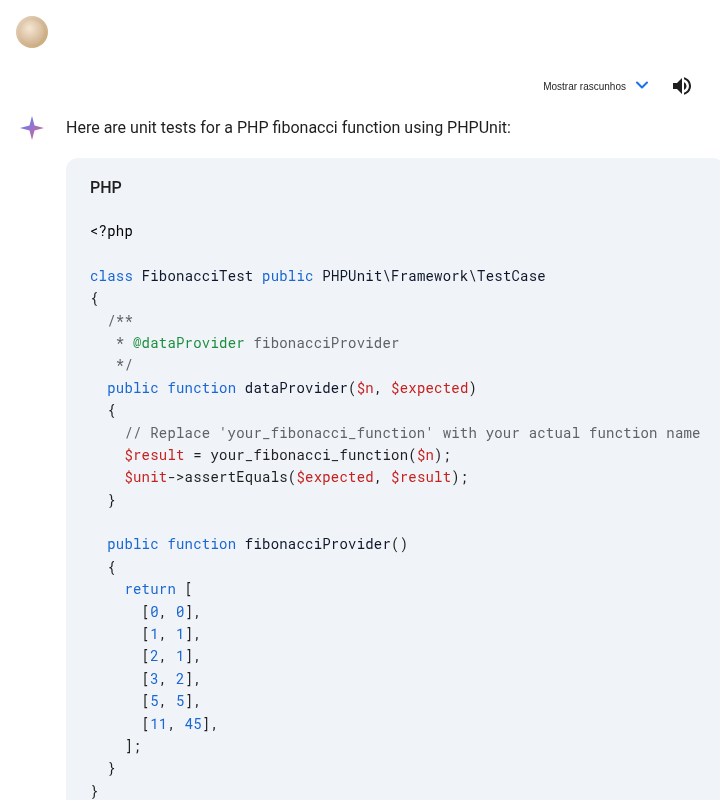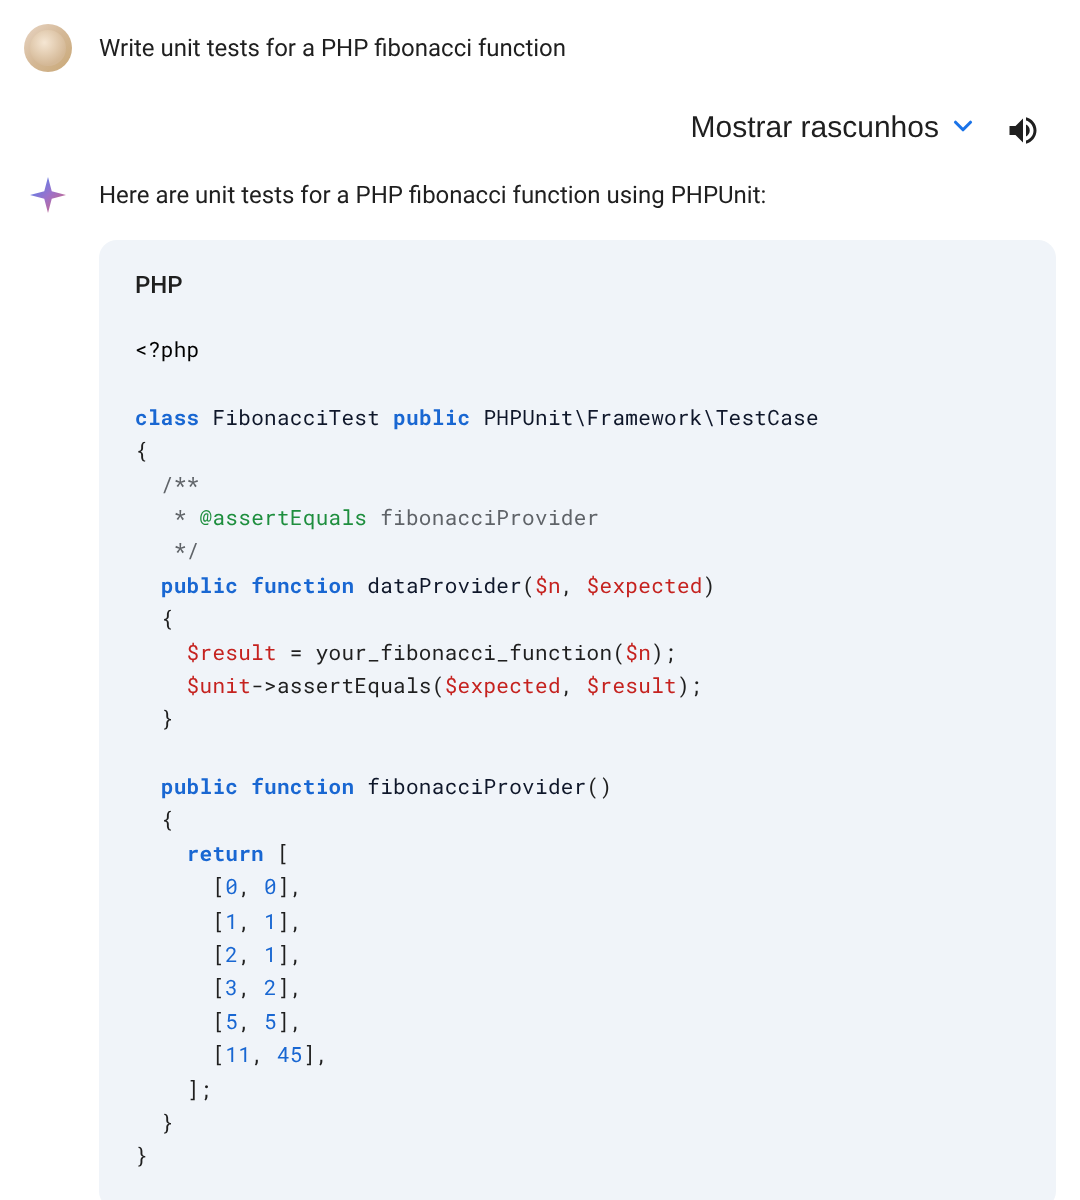--- a/index.html
+++ b/index.html
@@ -26,22 +26,22 @@
       width: 32px; height: 32px; flex-shrink: 0;
       display: flex; align-items: center; justify-content: center;
     }
     .avatar-ai svg { width: 28px; height: 28px; }
     .msg-content { flex: 1; padding-top: 4px; font-size: 16px; line-height: 1.5; }
     .actions-row {
       display: flex; justify-content: flex-end; align-items: center;
       gap: 18px; padding: 6px 10px 14px 0;
     }
     .drafts-btn {
-      display: flex; gap: 6px;
-      color: #1f1f1f; font-size: 20px; font-weight: 500;
+      display: flex; align-items: center; gap: 6px;
+      color: #1f1f1f; font-size: 10px; font-weight: 500;
       cursor: pointer; background: none; border: none;
     }
     .chevron { color: #1a73e8; }
     .speaker-btn { cursor: pointer; color: #1f1f1f; display:flex; align-items:center; background:none; border:none; }
     .code-block {
       background: #f0f4f9;
       border-radius: 12px;
       margin-top: 18px;
       overflow: hidden;
     }
@@ -51,35 +51,34 @@
     }
     .code-body {
       padding: 10px 24px 24px 24px;
       font-family: 'Roboto Mono', Consolas, Monaco, monospace;
       font-size: 14px;
       line-height: 1.6;
       white-space: pre;
       overflow-x: auto;
       letter-spacing: 0.2px;
     }
-    .tok-kw { color: #1967d2; font-weight: bold; }
+    .tok-kw { color: #1967d2; }
     .tok-fn { color: #0f172a; }
     .tok-var { color: #c5221f; }
     .tok-num { color: #1967d2; }
     .tok-ann { color: #1e8e3e; }
     .tok-comm { color: #5f6368; }
     .tok-tag { color: #000000; }
     .tok-plain { color: #1f1f1f; }
   </style>
 </head>
 <body>
 
 <div class="msg-row">
   <div class="avatar-user"></div>
-  <div class="msg-content">Write unit tests for a PHP fibonacci function</div>
 </div>
 
 <div class="actions-row">
   <button class="drafts-btn">
     <span>Mostrar rascunhos</span>
     <span class="chevron">
       <svg width="20" height="20" viewBox="0 0 24 24" fill="none" stroke="#1a73e8" stroke-width="2.5" stroke-linecap="round" stroke-linejoin="round">
           <polyline points="6 9 12 15 18 9"></polyline>
         </svg>
     </span>
@@ -107,24 +106,25 @@
   <div class="msg-content">
     <div>Here are unit tests for a PHP fibonacci function using PHPUnit:</div>
 
     <div class="code-block">
       <div class="code-header">PHP</div>
       <div class="code-body" id="code-body"><span class="tok-tag">&lt;?php</span><span class="tok-plain">
 
 </span><span class="tok-kw">class</span><span class="tok-plain"> </span><span class="tok-fn">FibonacciTest</span><span class="tok-plain"> </span><span class="tok-kw">public</span><span class="tok-plain"> </span><span class="tok-fn">PHPUnit\Framework\TestCase</span><span class="tok-plain">
 {
 </span><span class="tok-comm">  /**
-   * </span><span class="tok-ann">@assertEquals</span><span class="tok-comm"> fibonacciProvider
+   * </span><span class="tok-ann">@dataProvider</span><span class="tok-comm"> fibonacciProvider
    */
 </span><span class="tok-plain">  </span><span class="tok-kw">public</span><span class="tok-plain"> </span><span class="tok-kw">function</span><span class="tok-plain"> </span><span class="tok-fn">dataProvider</span><span class="tok-plain">(</span><span class="tok-var">$n</span><span class="tok-plain">, </span><span class="tok-var">$expected</span><span class="tok-plain">)
   {
+</span><span class="tok-comm">    // Replace 'your_fibonacci_function' with your actual function name
 </span><span class="tok-plain">    </span><span class="tok-var">$result</span><span class="tok-plain"> = your_fibonacci_function(</span><span class="tok-var">$n</span><span class="tok-plain">);
     </span><span class="tok-var">$unit</span><span class="tok-plain">-&gt;assertEquals(</span><span class="tok-var">$expected</span><span class="tok-plain">, </span><span class="tok-var">$result</span><span class="tok-plain">);
   }
 
   </span><span class="tok-kw">public</span><span class="tok-plain"> </span><span class="tok-kw">function</span><span class="tok-plain"> </span><span class="tok-fn">fibonacciProvider</span><span class="tok-plain">()
   {
     </span><span class="tok-kw">return</span><span class="tok-plain"> [
       [</span><span class="tok-num">0</span><span class="tok-plain">, </span><span class="tok-num">0</span><span class="tok-plain">],
       [</span><span class="tok-num">1</span><span class="tok-plain">, </span><span class="tok-num">1</span><span class="tok-plain">],
       [</span><span class="tok-num">2</span><span class="tok-plain">, </span><span class="tok-num">1</span><span class="tok-plain">],

